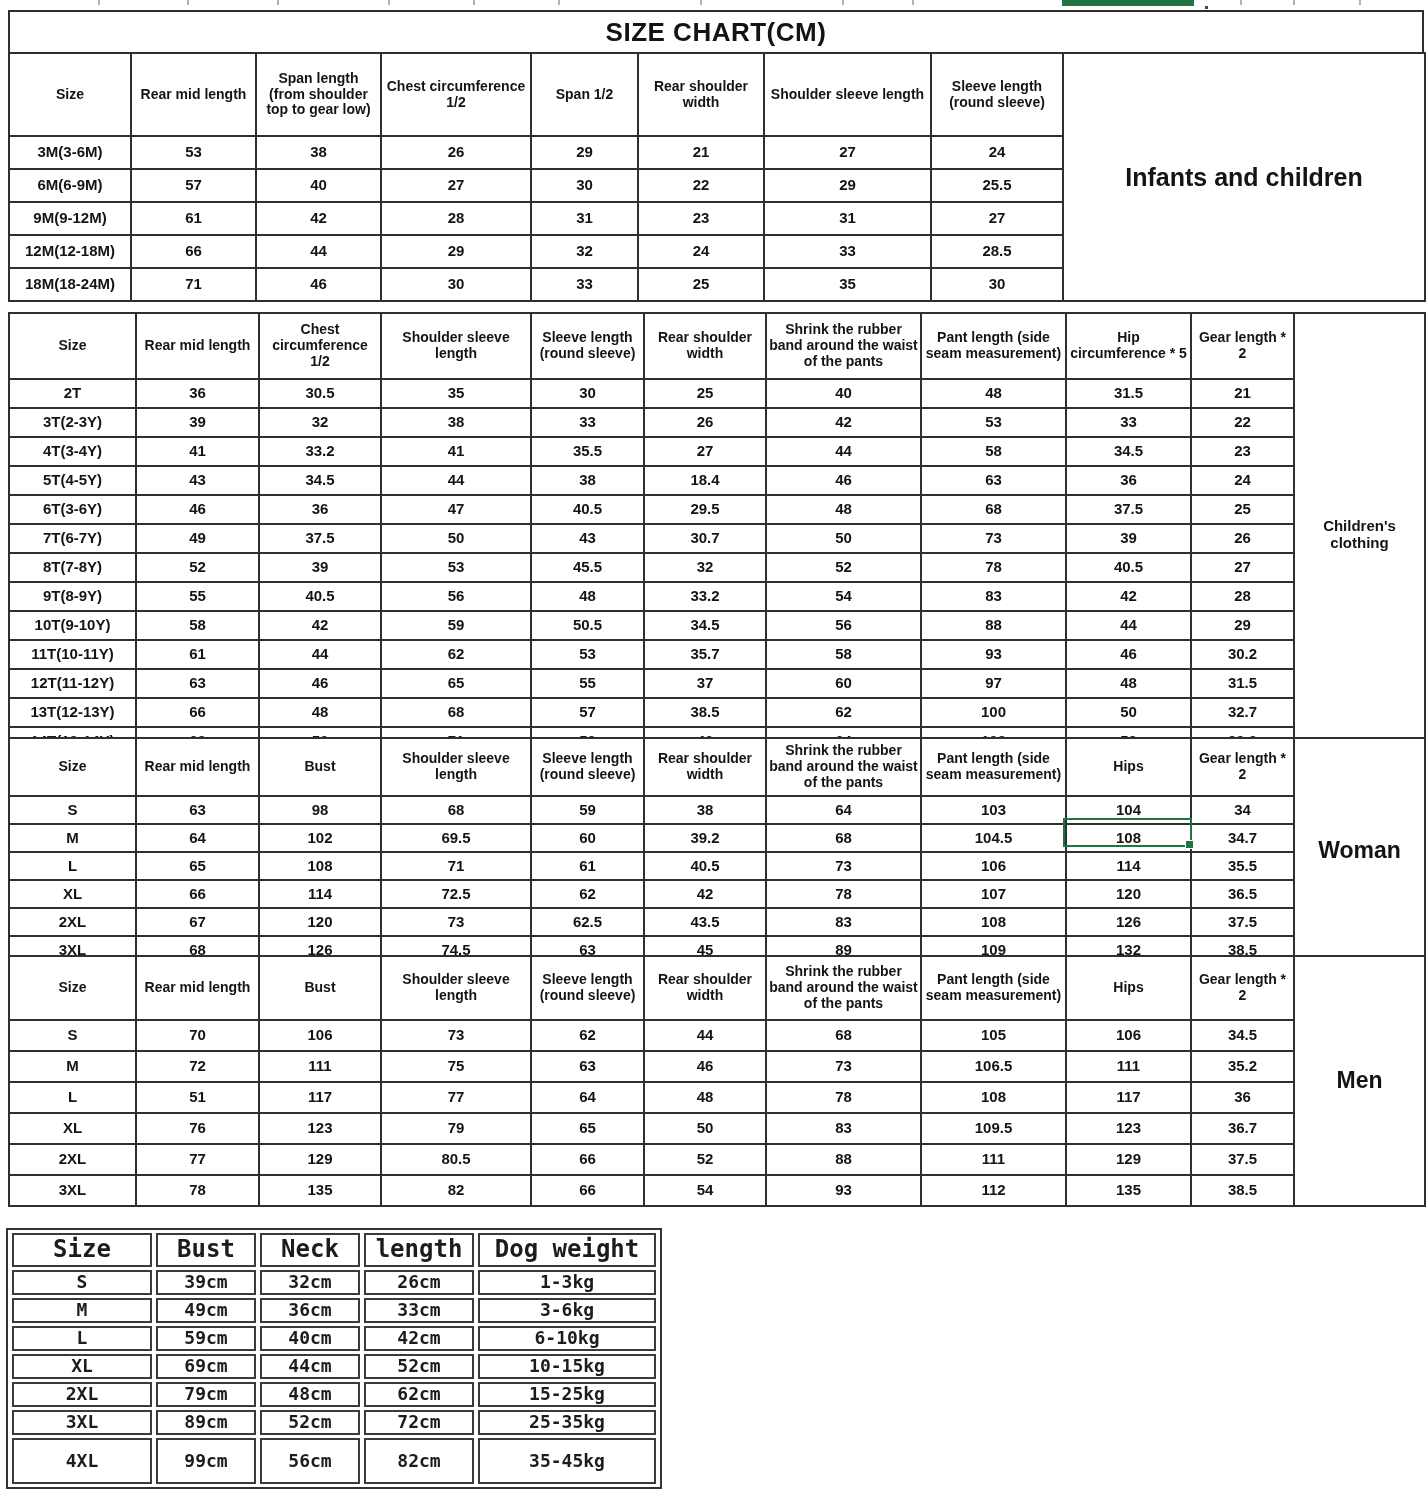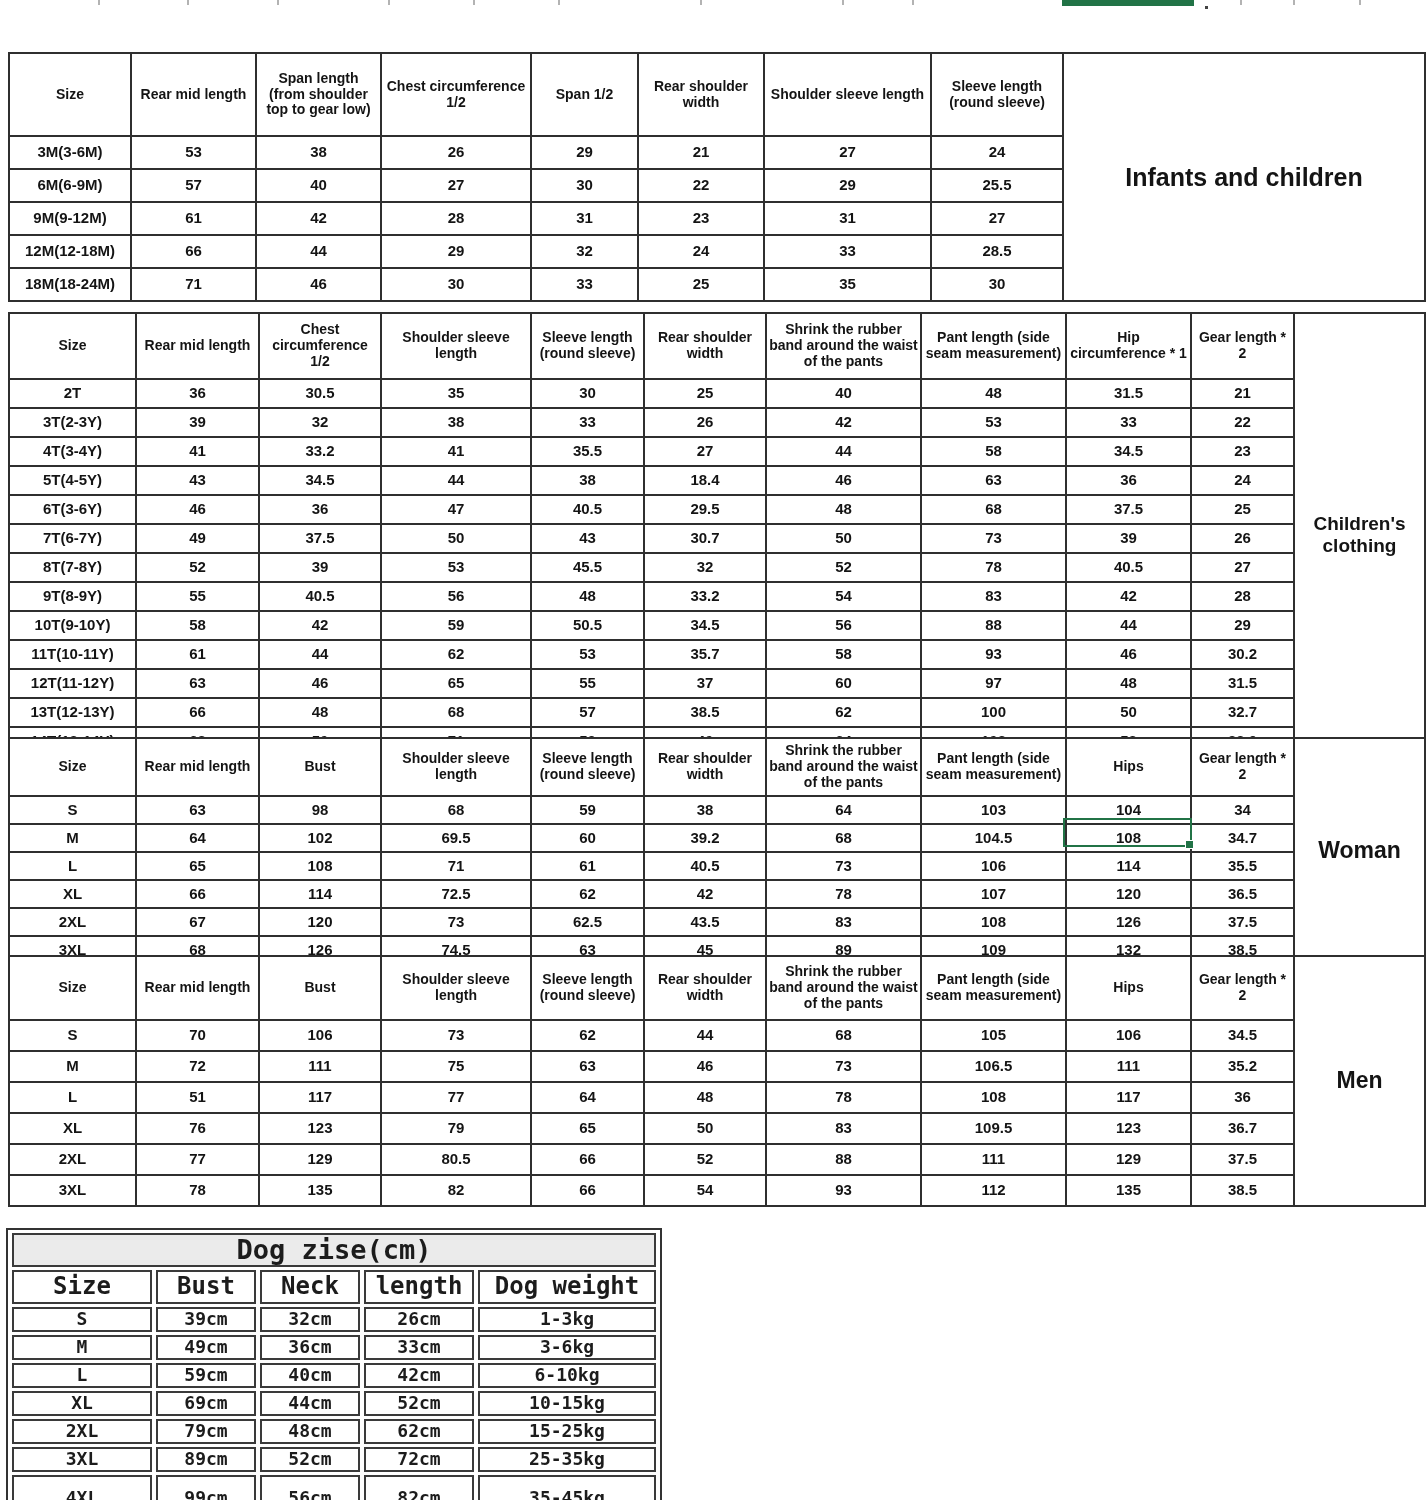--- a/index.html
+++ b/index.html
@@ -40,21 +40,21 @@
 
   
   .c-k{color:#141414;}
   .c-b{color:#1e5c8e;}
   .c-n{color:#1f3a60;}
   .c-r{color:#a31d1d;}
 
   
   td.side-label{color:#c00000;font-weight:700;line-height:1.25;margin-top:15px;}
   .t1 td.side-label{font-size:25px;}
-  .t2 td.side-label{font-size:19px;}
+  .t2 td.side-label{font-size:15px;}
   .t3 td.side-label{font-size:23px;text-align:center;}
   .t4 td.side-label{font-size:23px;}
 
   
   table.dog{position:absolute;left:6px;top:1228px;width:628px;border-collapse:separate;border-spacing:4px 3px;
     table-layout:fixed;background:#fff;border:2px solid #333;font-family:"DejaVu Sans Mono","Liberation Mono",monospace;}
   table.dog th,table.dog td{border:2px solid #3a3a3a;text-align:center;vertical-align:middle;
     font-weight:700;color:#1c1c1c;padding:0 2px;line-height:1.05;}
   table.dog th.title-cell{height:30px;background:#ebebeb;font-size:27px;}
   table.dog tr.header-row th{height:30px;font-size:24px;background:#fff;}
@@ -76,20 +76,21 @@
       <span class="tick" style="left: 700px;"></span>
       <span class="tick" style="left: 842px;"></span>
       <span class="tick" style="left: 912px;"></span>
       <span class="tick" style="left: 1240px;"></span>
       <span class="tick" style="left: 1293px;"></span>
       <span class="tick" style="left: 1359px;"></span>
     </div>
   <div class="colbar"></div>
   <div class="grid-dot"></div>
 
+  <div class="t1title">SIZE CHART(CM)</div>
 
   <table class="grid t1">
     <colgroup>
       <col style="width:122px">
         <col style="width:125px">
         <col style="width:125px">
         <col style="width:150px">
       <col style="width:107px">
         <col style="width:126px">
         <col style="width:167px">
@@ -178,21 +179,21 @@
   <tbody>
         <tr class="header-row">
           <th>Size</th>
           <th>Rear mid length</th>
           <th>Chest circumference 1/2</th>
           <th>Shoulder sleeve length</th>
           <th>Sleeve length (round sleeve)</th>
           <th>Rear shoulder width</th>
           <th>Shrink the rubber band around the waist of the pants</th>
           <th>Pant length (side seam measurement)</th>
-          <th>Hip circumference * 1</th>
+          <th>Hip circumference * 5</th>
           <th>Gear length * 2</th>
           <td rowspan="14" class="side-label">Children's clothing</td>
         </tr>
         <tr>
           <td class="c-k">2T</td>
           <td class="c-k">36</td>
           <td class="c-k">30.5</td>
           <td class="c-k">35</td>
           <td class="c-k">30</td>
           <td class="c-k">25</td>
@@ -556,23 +557,20 @@
 
   <table class="dog">
     <colgroup>
       <col style="width:140px">
         <col style="width:100px">
         <col style="width:100px">
         <col style="width:110px">
         <col style="width:178px">
     </colgroup>
   <tbody>
-        <tr>
-          <th colspan="5" class="title-cell">Dog zise(cm)</th>
-        </tr>
         <tr class="header-row">
           <th>Size</th>
           <th>Bust</th>
           <th>Neck</th>
           <th>length</th>
           <th>Dog weight</th>
         </tr>
         <tr>
           <td class="c-k">S</td>
           <td class="c-k">39cm</td>

